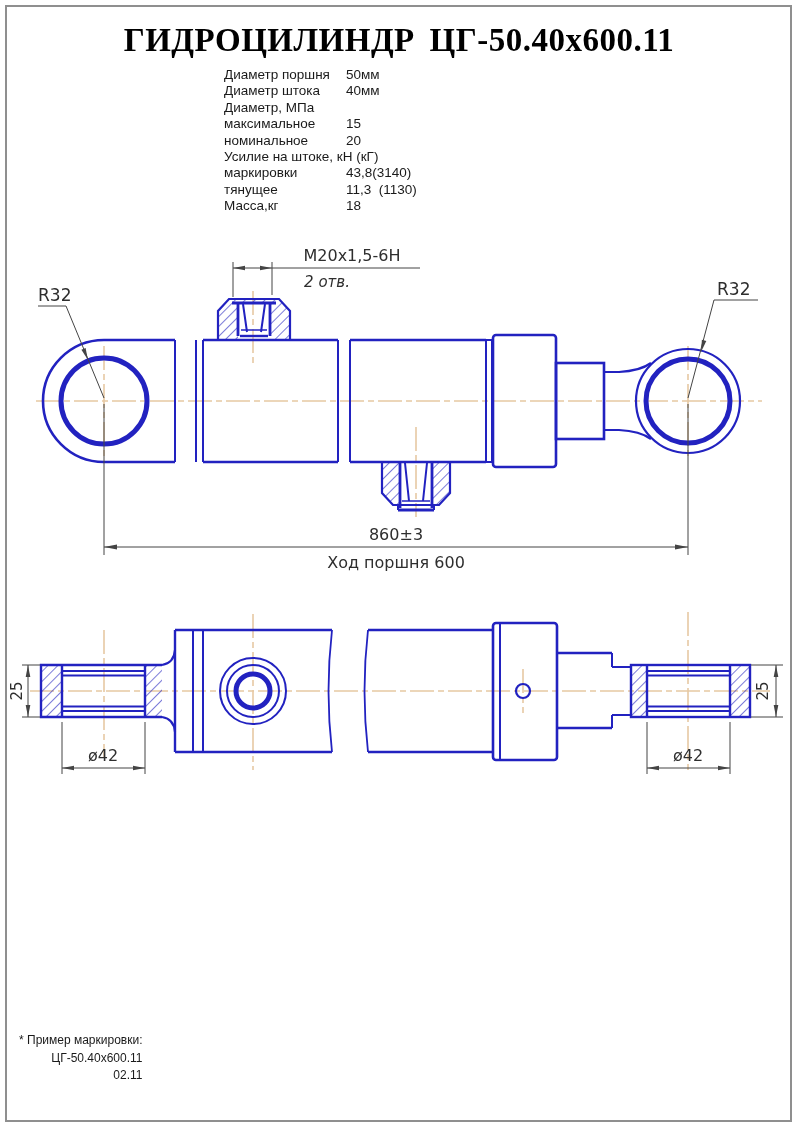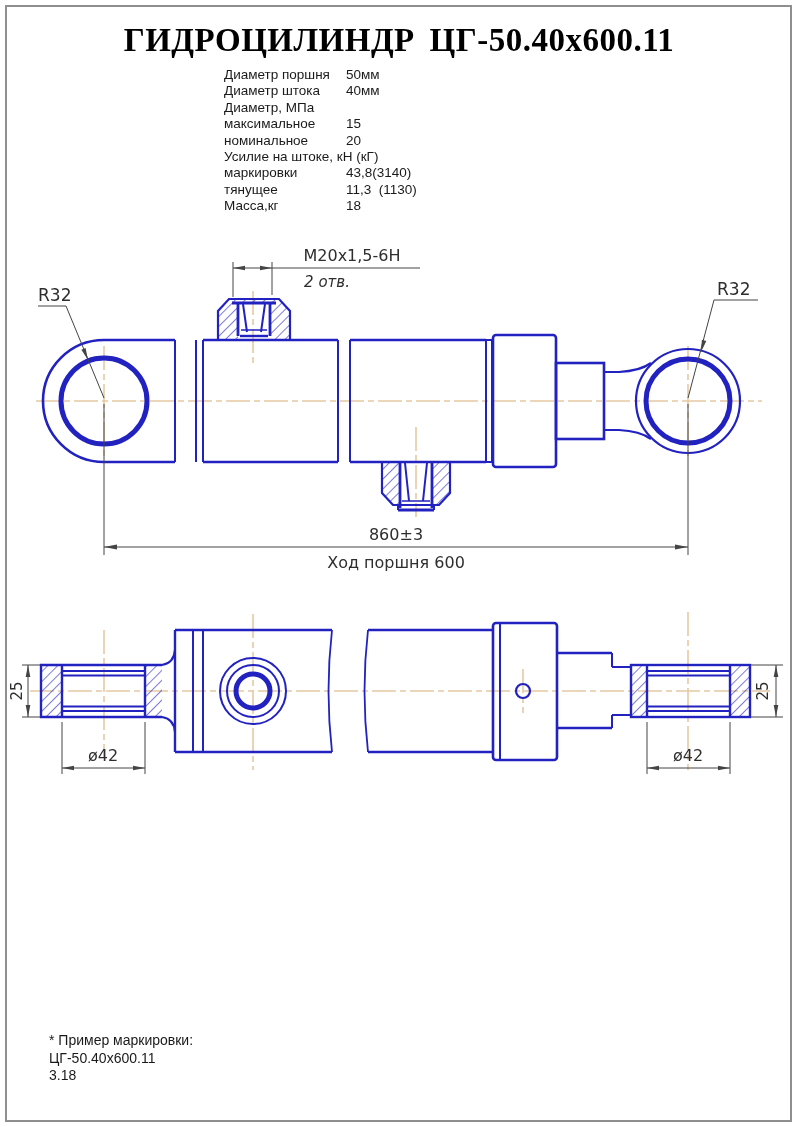--- a/index.html
+++ b/index.html
@@ -5,21 +5,21 @@
   html,body{margin:0;padding:0;background:#ffffff;}
   body{width:798px;height:1127px;position:relative;font-family:"Liberation Sans",sans-serif;color:#1a1a1a;overflow:hidden;}
   .frame{position:absolute;left:5px;top:5px;right:6px;bottom:5px;border:2px solid #8f8f8f;pointer-events:none;}
   .title{position:absolute;left:0;top:22px;width:798px;text-align:center;
          font-family:"Liberation Serif",serif;font-weight:bold;font-size:33px;
          letter-spacing:.5px;word-spacing:6px;color:#000;}
   .specs{position:absolute;left:224px;top:67px;font-size:13.5px;line-height:16.4px;}
   .spec-row{display:flex;}
   .spec-label{width:122px;white-space:pre;}
   .spec-value{white-space:pre;}
-  .footer{position:absolute;left:49px;top:1032px;font-size:14px;line-height:17.5px;}
+  .footer{position:absolute;left:19px;top:1032px;font-size:12px;line-height:17.5px;text-align:right;}
   svg.drawing{position:absolute;left:0;top:0;}
 
   
   .cl{stroke:var(--centerline);stroke-width:1.6;fill:none;stroke-dasharray:24 4 6 4;}
   .b15{stroke:var(--line);stroke-width:1.5;fill:none;}
   .b18{stroke:var(--line);stroke-width:1.8;fill:none;}
   .b2 {stroke:var(--line);stroke-width:2;fill:none;}
   .b22{stroke:var(--line);stroke-width:2.2;fill:none;}
   .b24{stroke:var(--line);stroke-width:2.4;fill:none;}
   .b26{stroke:var(--line);stroke-width:2.6;fill:none;}
@@ -254,14 +254,14 @@
       <polygon class="dimf" points="776,665 773.7,677 778.3,677"></polygon>
       <polygon class="dimf" points="776,717 773.7,705 778.3,705"></polygon>
       <text class="lab small" transform="rotate(-90 763 691)" x="763" y="696" text-anchor="middle">25</text>
     </g>
   </g>
 </svg>
 
 <div class="footer">
   <div>* Пример маркировки:</div>
   <div>ЦГ-50.40х600.11</div>
-  <div>3.18</div>
+  <div>02.11</div>
 </div>
 
 </body></html>

